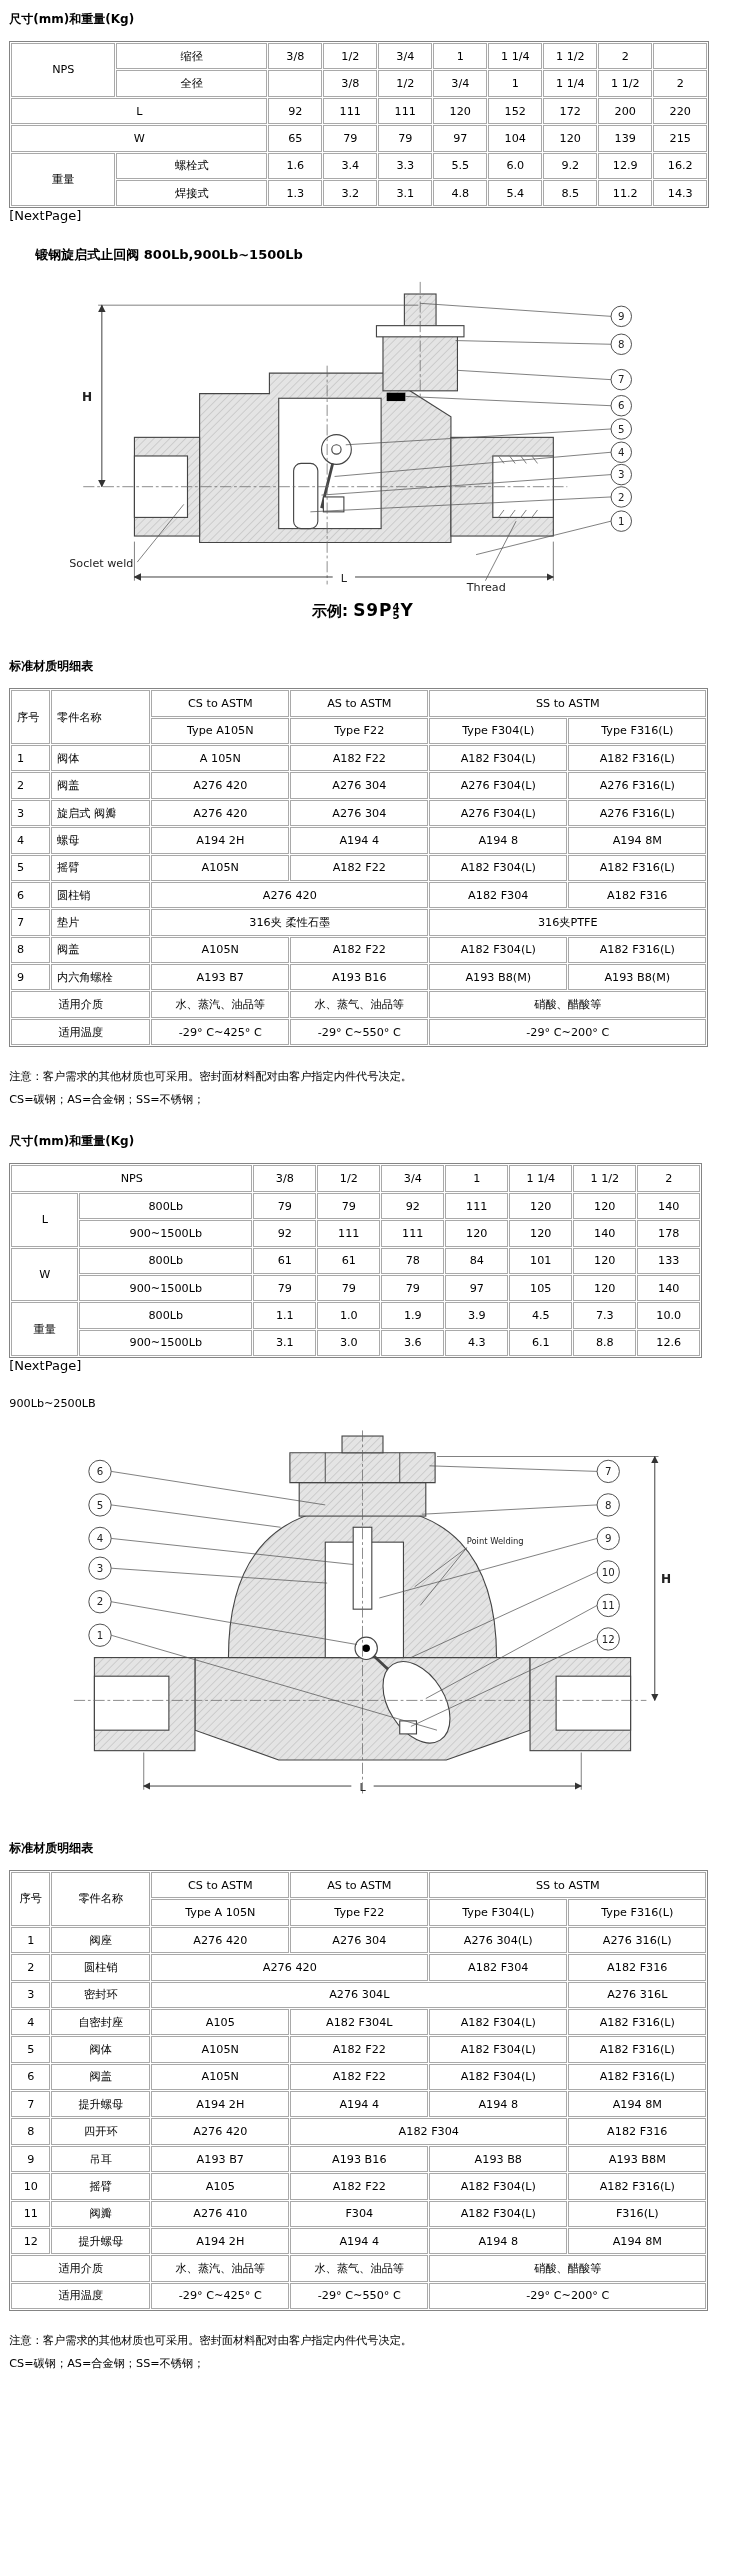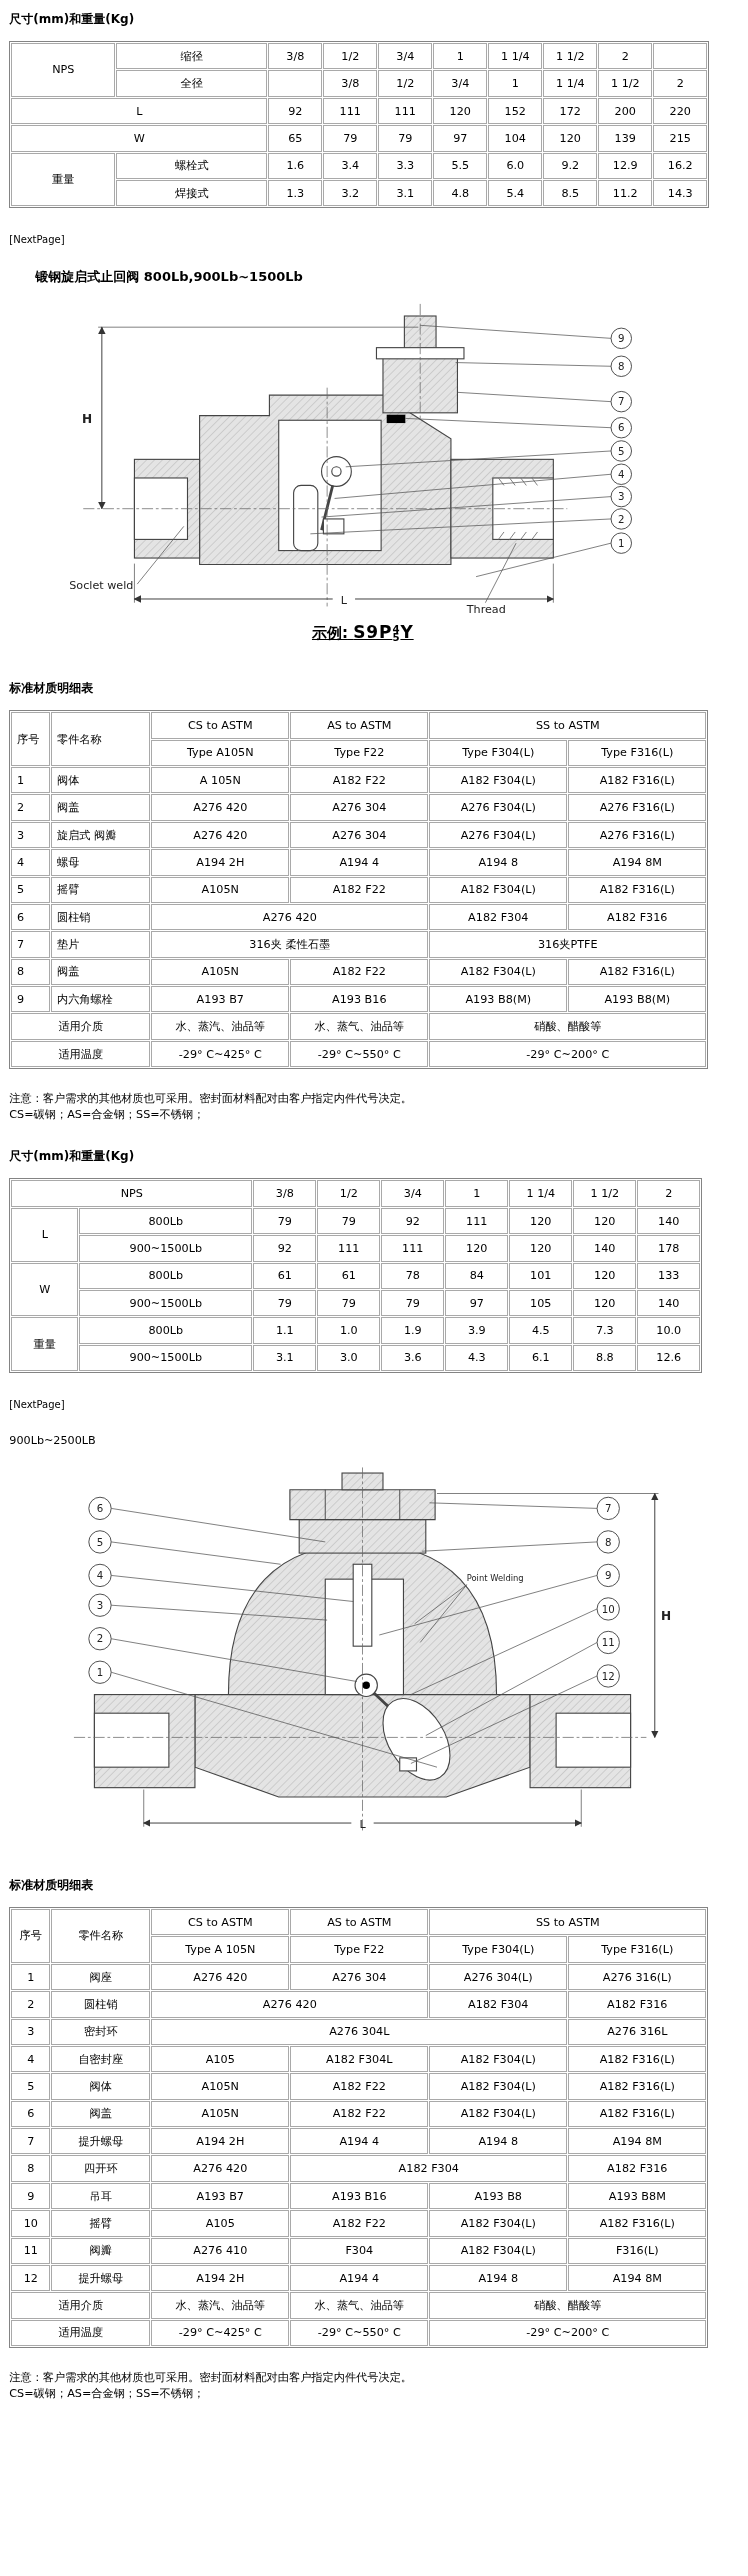--- a/index.html
+++ b/index.html
@@ -1,33 +1,33 @@
 <!DOCTYPE html>
 <html style="font-size:15px"><head>
 <meta charset="utf-8">
 <style>
   html,body{margin:0;padding:0;background:#fff;}
   body{width:749px;color:#000;font-family:"DejaVu Sans","Liberation Sans",sans-serif;font-size:11.2px;}
   .page{padding:7.4px 9.3px 18.6px 9.3px;}
   .doc-title{font-weight:bold;font-size:12px;margin-top:3.7px;}
-  .plain-line{font-size:10px;margin-top:26px;}
+  .plain-line{font-size:13px;}
   .sub-line{font-size:11.2px;margin-top:24px;}
   .sec-heading{font-weight:bold;font-size:13px;margin-top:22.3px;margin-left:26px;}
   .mat-title{font-weight:bold;font-size:12px;margin-top:37px;}
   table.grid{border-collapse:separate;border-spacing:1.9px;border:0.9px solid #848484;background:#fff;margin-top:13px;}
   table.grid td{border:0.9px solid #a9a9a9;background:#fff;padding:4.7px 2.8px;text-align:center;font-size:11.2px;line-height:15px;}
   table.mat1 td.cno,table.mat1 td.cpart{text-align:left;padding-left:4.7px;}
   .diagram-wrap{margin:13px 0 0 37px;}
-  .example{width:633px;margin:3.7px 0 0 37px;text-align:center;font-weight:bold;font-size:15px;text-decoration:underline;}
+  .example{width:633px;margin:3.7px 0 0 37px;text-align:center;font-weight:bold;font-size:15px;}
   .example .code{font-size:17px;letter-spacing:0.9px;}
   .frac{display:inline-block;vertical-align:-2.8px;line-height:0;text-align:center;}
   .frac .fr-top{display:block;font-size:10.2px;line-height:8.4px;}
   .frac .fr-bot{display:block;font-size:10.2px;line-height:8.4px;}
   .note{font-size:11.2px;margin-top:22.3px;font-family:Liberation Mono, monospace;}
-  .note2{font-size:11.2px;margin-top:1px;}
+  .note2{font-size:11.2px;margin-top:8px;}
   svg text{font-family:"DejaVu Sans","Liberation Sans",sans-serif;fill:#222;}
   .co-num{font-size:11px;}
   .dim-label{font-size:13px;font-weight:bold;}
   .small-label{font-size:12px;}
   .tiny-label{font-size:9px;}
 </style>
 </head>
 <body>
 
 <div class="page">

